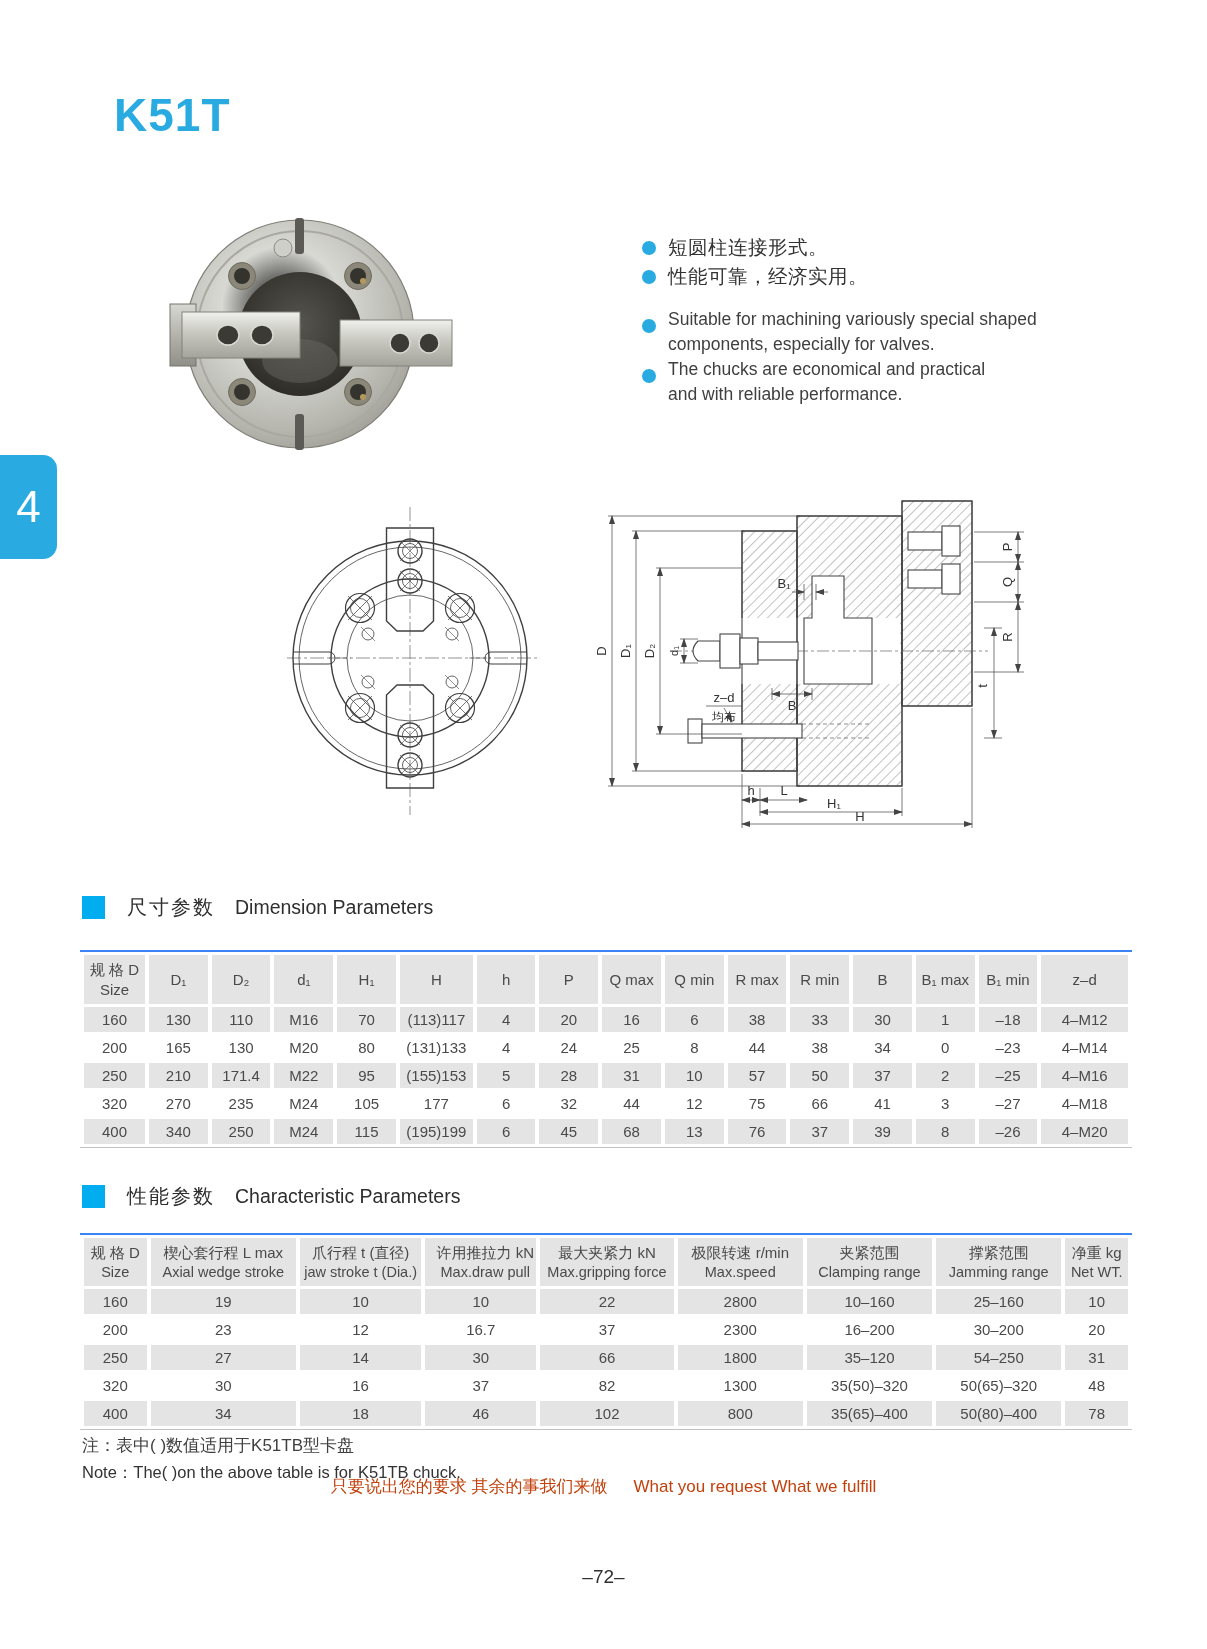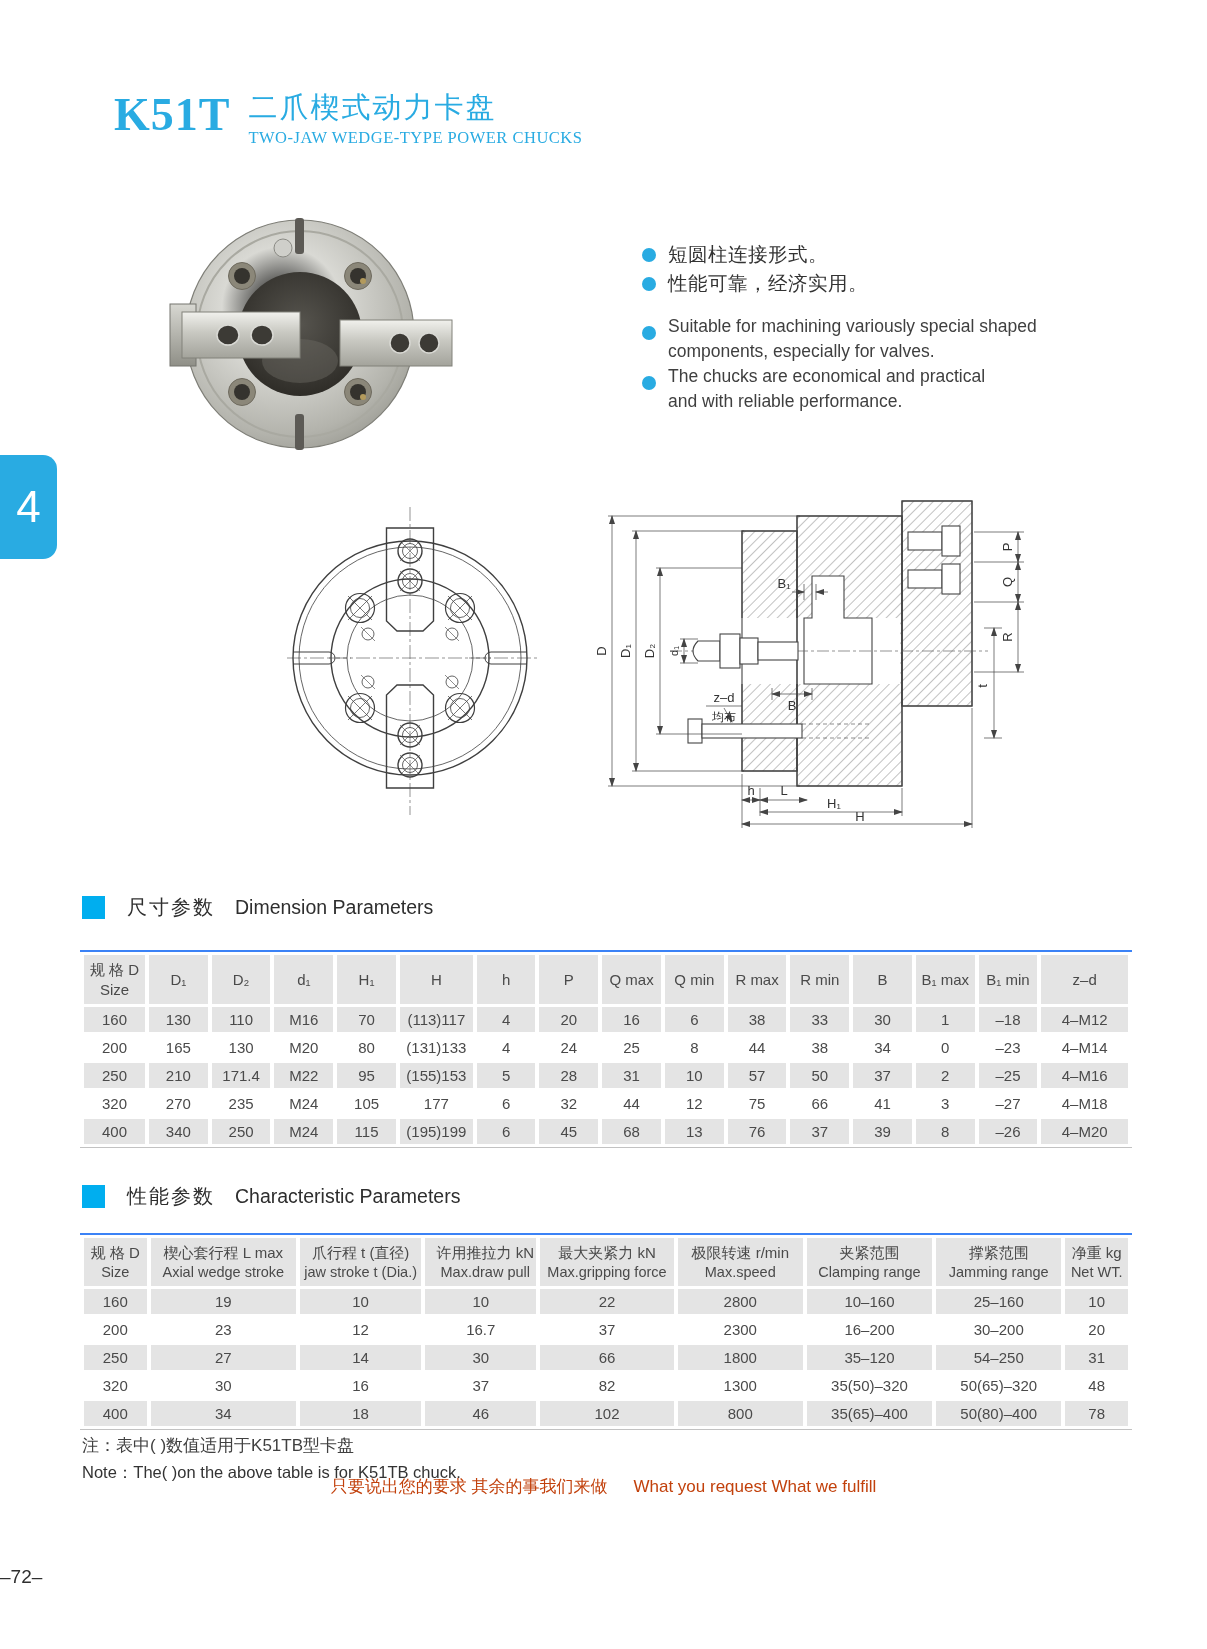--- a/index.html
+++ b/index.html
@@ -10,31 +10,31 @@
     --tableink:#4a4a4a;
     --line:#444;
   }
   *{margin:0;padding:0;box-sizing:border-box;}
   html,body{background:#ffffff;}
   body{
     width:1207px;height:1649px;position:relative;overflow:hidden;
     font-family:"Liberation Sans","DejaVu Sans",sans-serif;color:var(--ink);
   }
   
-  .hdr{position:absolute;left:114px;top:92px;display:flex;align-items:flex-start;font-family:Liberation Serif, serif;}
+  .hdr{position:absolute;left:114px;top:92px;display:flex;align-items:flex-start;}
   .model{font-size:46px;font-weight:bold;color:var(--accent);letter-spacing:1px;line-height:1;}
   .hdr-titles{margin-left:18px;}
   .title-zh{font-size:29px;color:var(--accent);letter-spacing:2px;line-height:1.1;}
   .title-en{font-size:16.5px;color:var(--accent);letter-spacing:.5px;margin-top:4px;}
   
   .side-tab{position:absolute;left:0;top:455px;width:57px;height:104px;background:var(--accent);
     border-radius:0 14px 14px 0;display:flex;align-items:center;justify-content:center;
     color:#fff;font-size:44px;}
   
-  .features{position:absolute;left:642px;top:240px;width:420px;}
+  .features{position:absolute;left:642px;top:233px;width:420px;}
   .feat-list li{list-style:none;display:block;position:relative;padding-left:26px;}
   .feat-list .dot{position:absolute;left:0;top:50%;margin-top:-7px;width:14px;height:14px;border-radius:50%;
     background:var(--accent);}
   .feat-zh li{font-size:19.5px;line-height:29px;color:#333;letter-spacing:.5px;}
   .feat-en{margin-top:16px;}
   .feat-en li{font-size:17.5px;line-height:25px;color:#3f3f3f;}
   .feat-en .dot{top:12px;margin-top:0;}
   .feat-line{display:block;}
   
   .sec{position:absolute;left:82px;display:flex;align-items:center;}
@@ -64,37 +64,33 @@
   table.t2 th:nth-child(7){width:12.4%;}
   table.t2 th:nth-child(8){width:12.4%;}
   table.t2 th:last-child{width:6.2%;}
   table.t2 th .l2{font-size:14.5px;}
   
   .notes{position:absolute;left:82px;top:1432px;}
   .note-zh{font-size:17px;color:#404040;line-height:27px;}
   .note-en{font-size:16.5px;color:#333;line-height:26px;}
   .footer{position:absolute;left:0;top:1475px;width:100%;text-align:center;font-size:17px;color:#c2410c;}
   .footer .gap{display:inline-block;width:26px;}
-  .pagenum{position:absolute;left:0;top:1566px;width:100%;text-align:left;font-size:19px;color:#2f2f2f;}
+  .pagenum{position:absolute;left:0;top:1566px;width:100%;text-align:center;font-size:19px;color:#2f2f2f;}
   
   .photo{position:absolute;left:148px;top:196px;width:330px;height:270px;}
   .draw1{position:absolute;left:283px;top:503px;width:262px;height:316px;}
   .draw2{position:absolute;left:572px;top:476px;width:474px;height:352px;}
   svg{display:block;width:100%;height:100%;}
   svg text{font-family:"Liberation Sans","DejaVu Sans",sans-serif;fill:#333;}
 </style>
 </head>
 <body>
 
 <div class="hdr">
   <div class="model">K51T</div>
-  <div class="hdr-titles">
-    <div class="title-zh">二爪楔式动力卡盘</div>
-    <div class="title-en">TWO-JAW WEDGE-TYPE POWER CHUCKS</div>
-  </div>
 </div>
 
 <div class="side-tab">
   <span>4</span>
 </div>
 
 <div class="photo">
 <svg viewBox="0 0 330 270">
   <defs>
     <radialGradient id="metal" cx="42%" cy="38%" r="75%">

